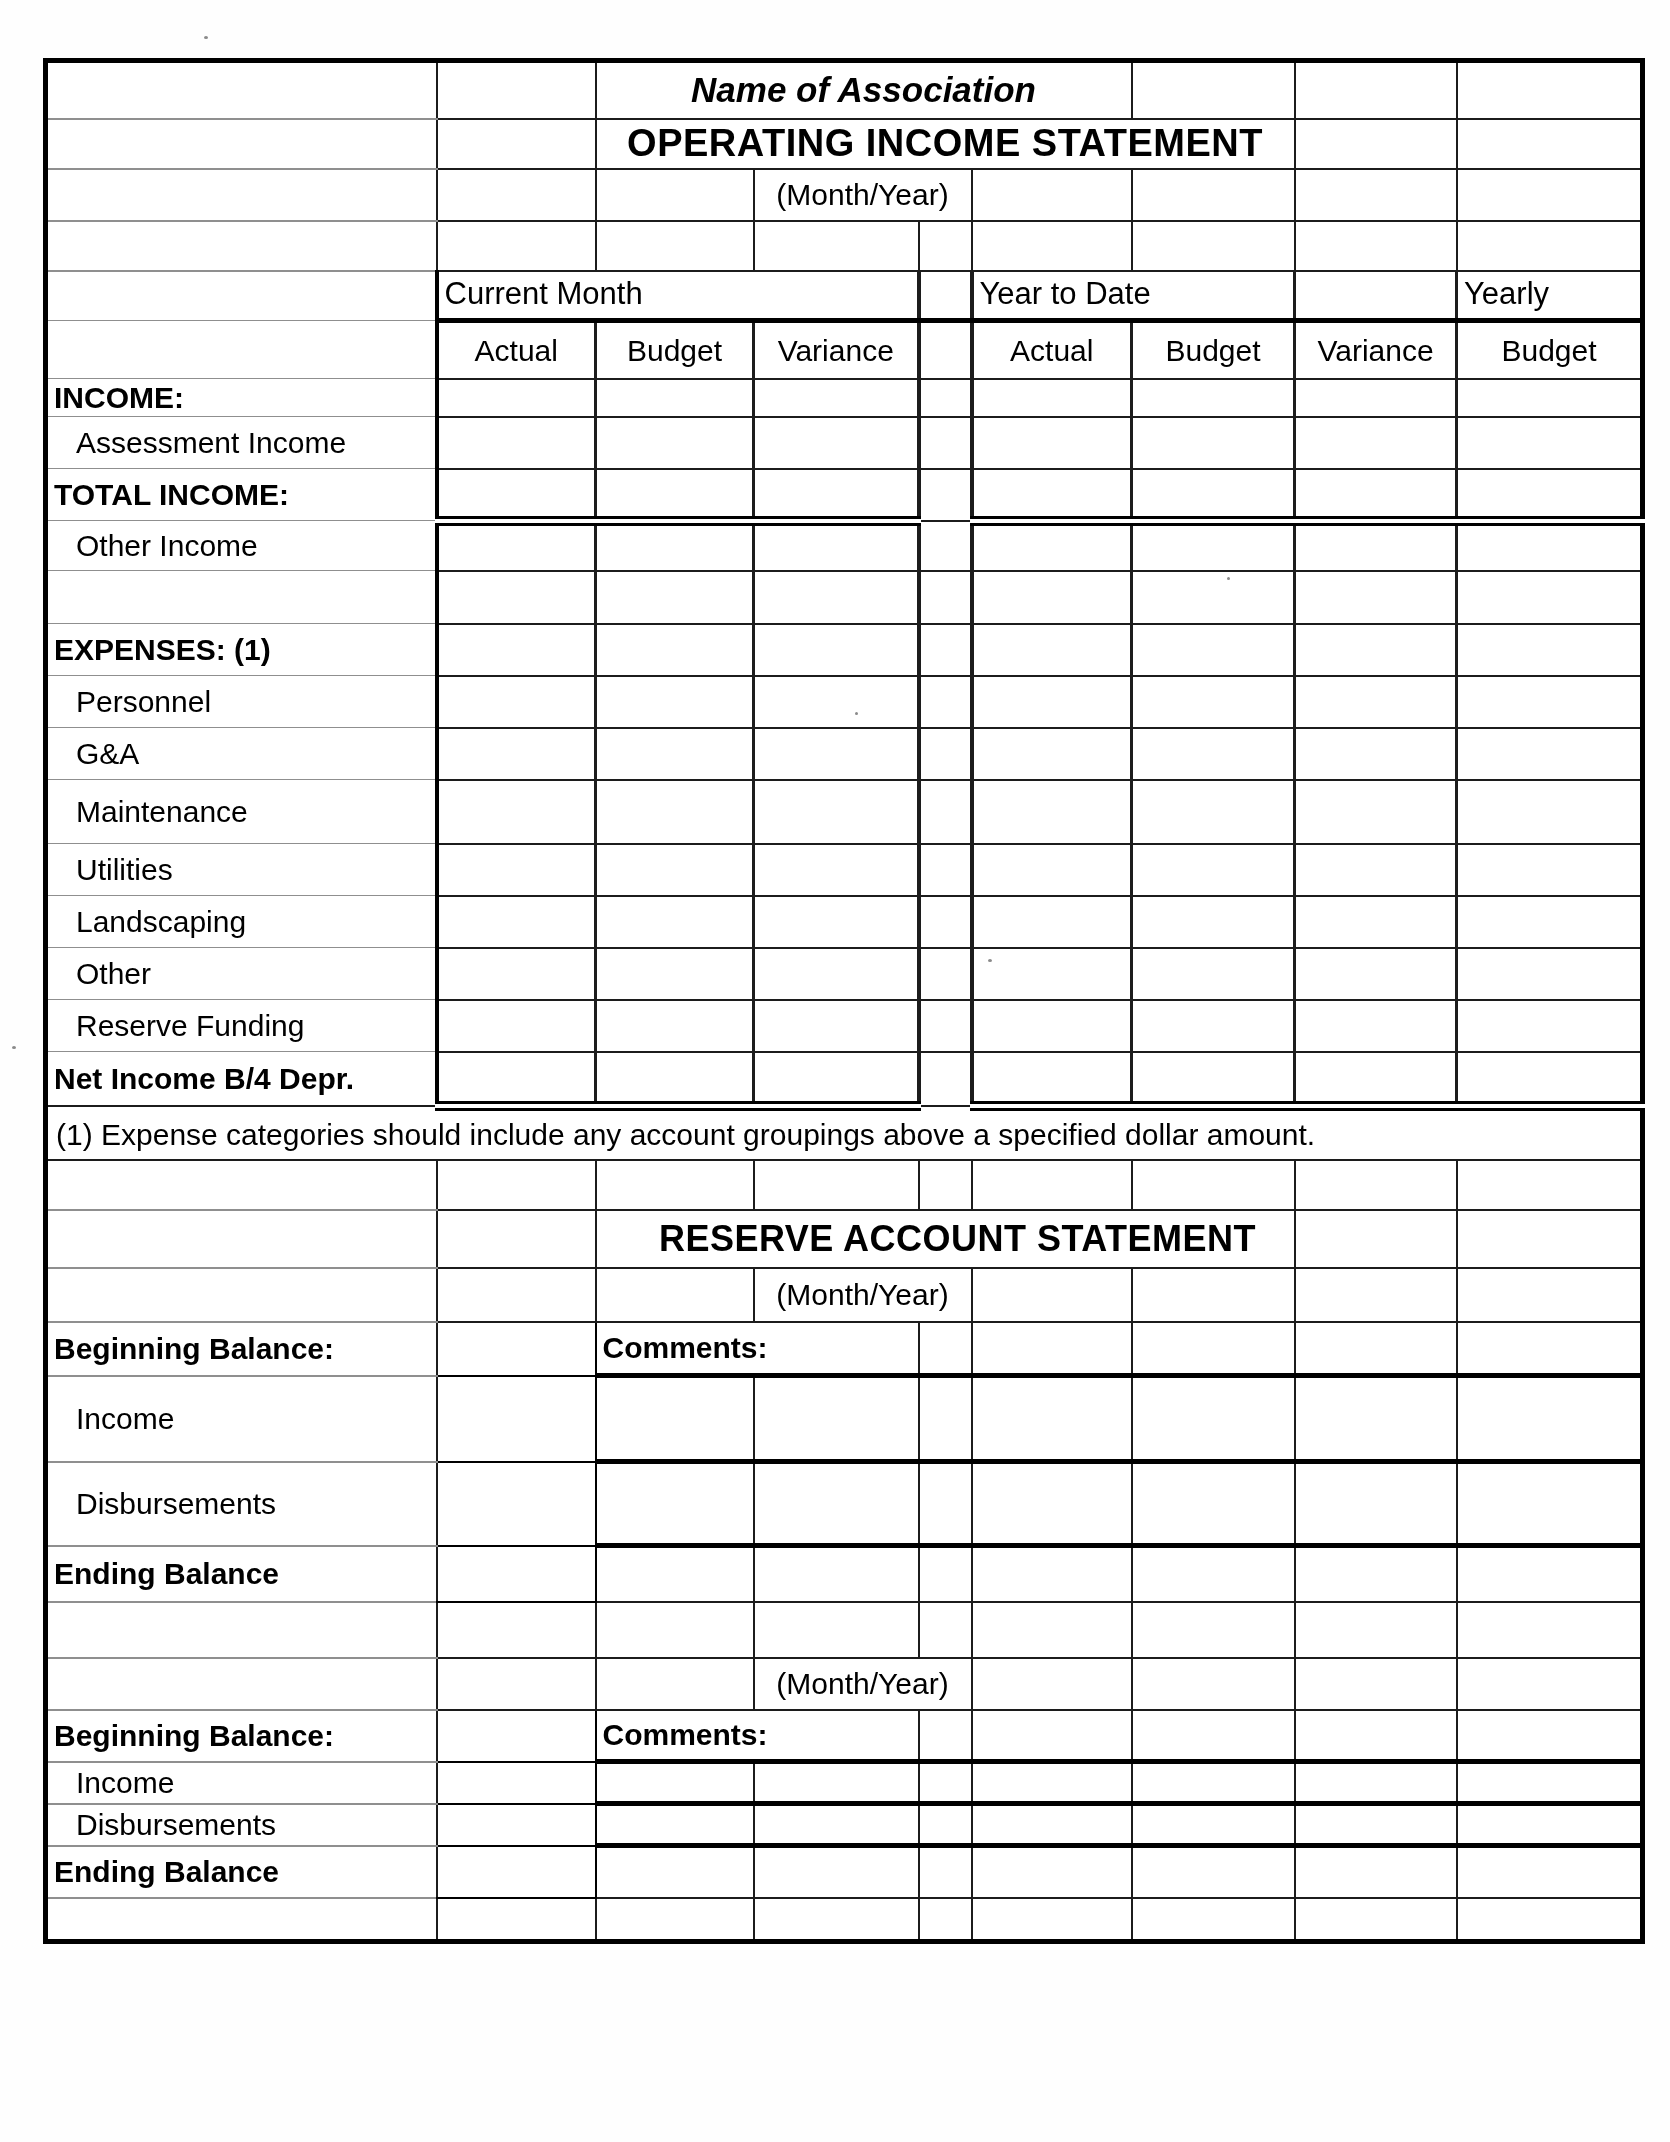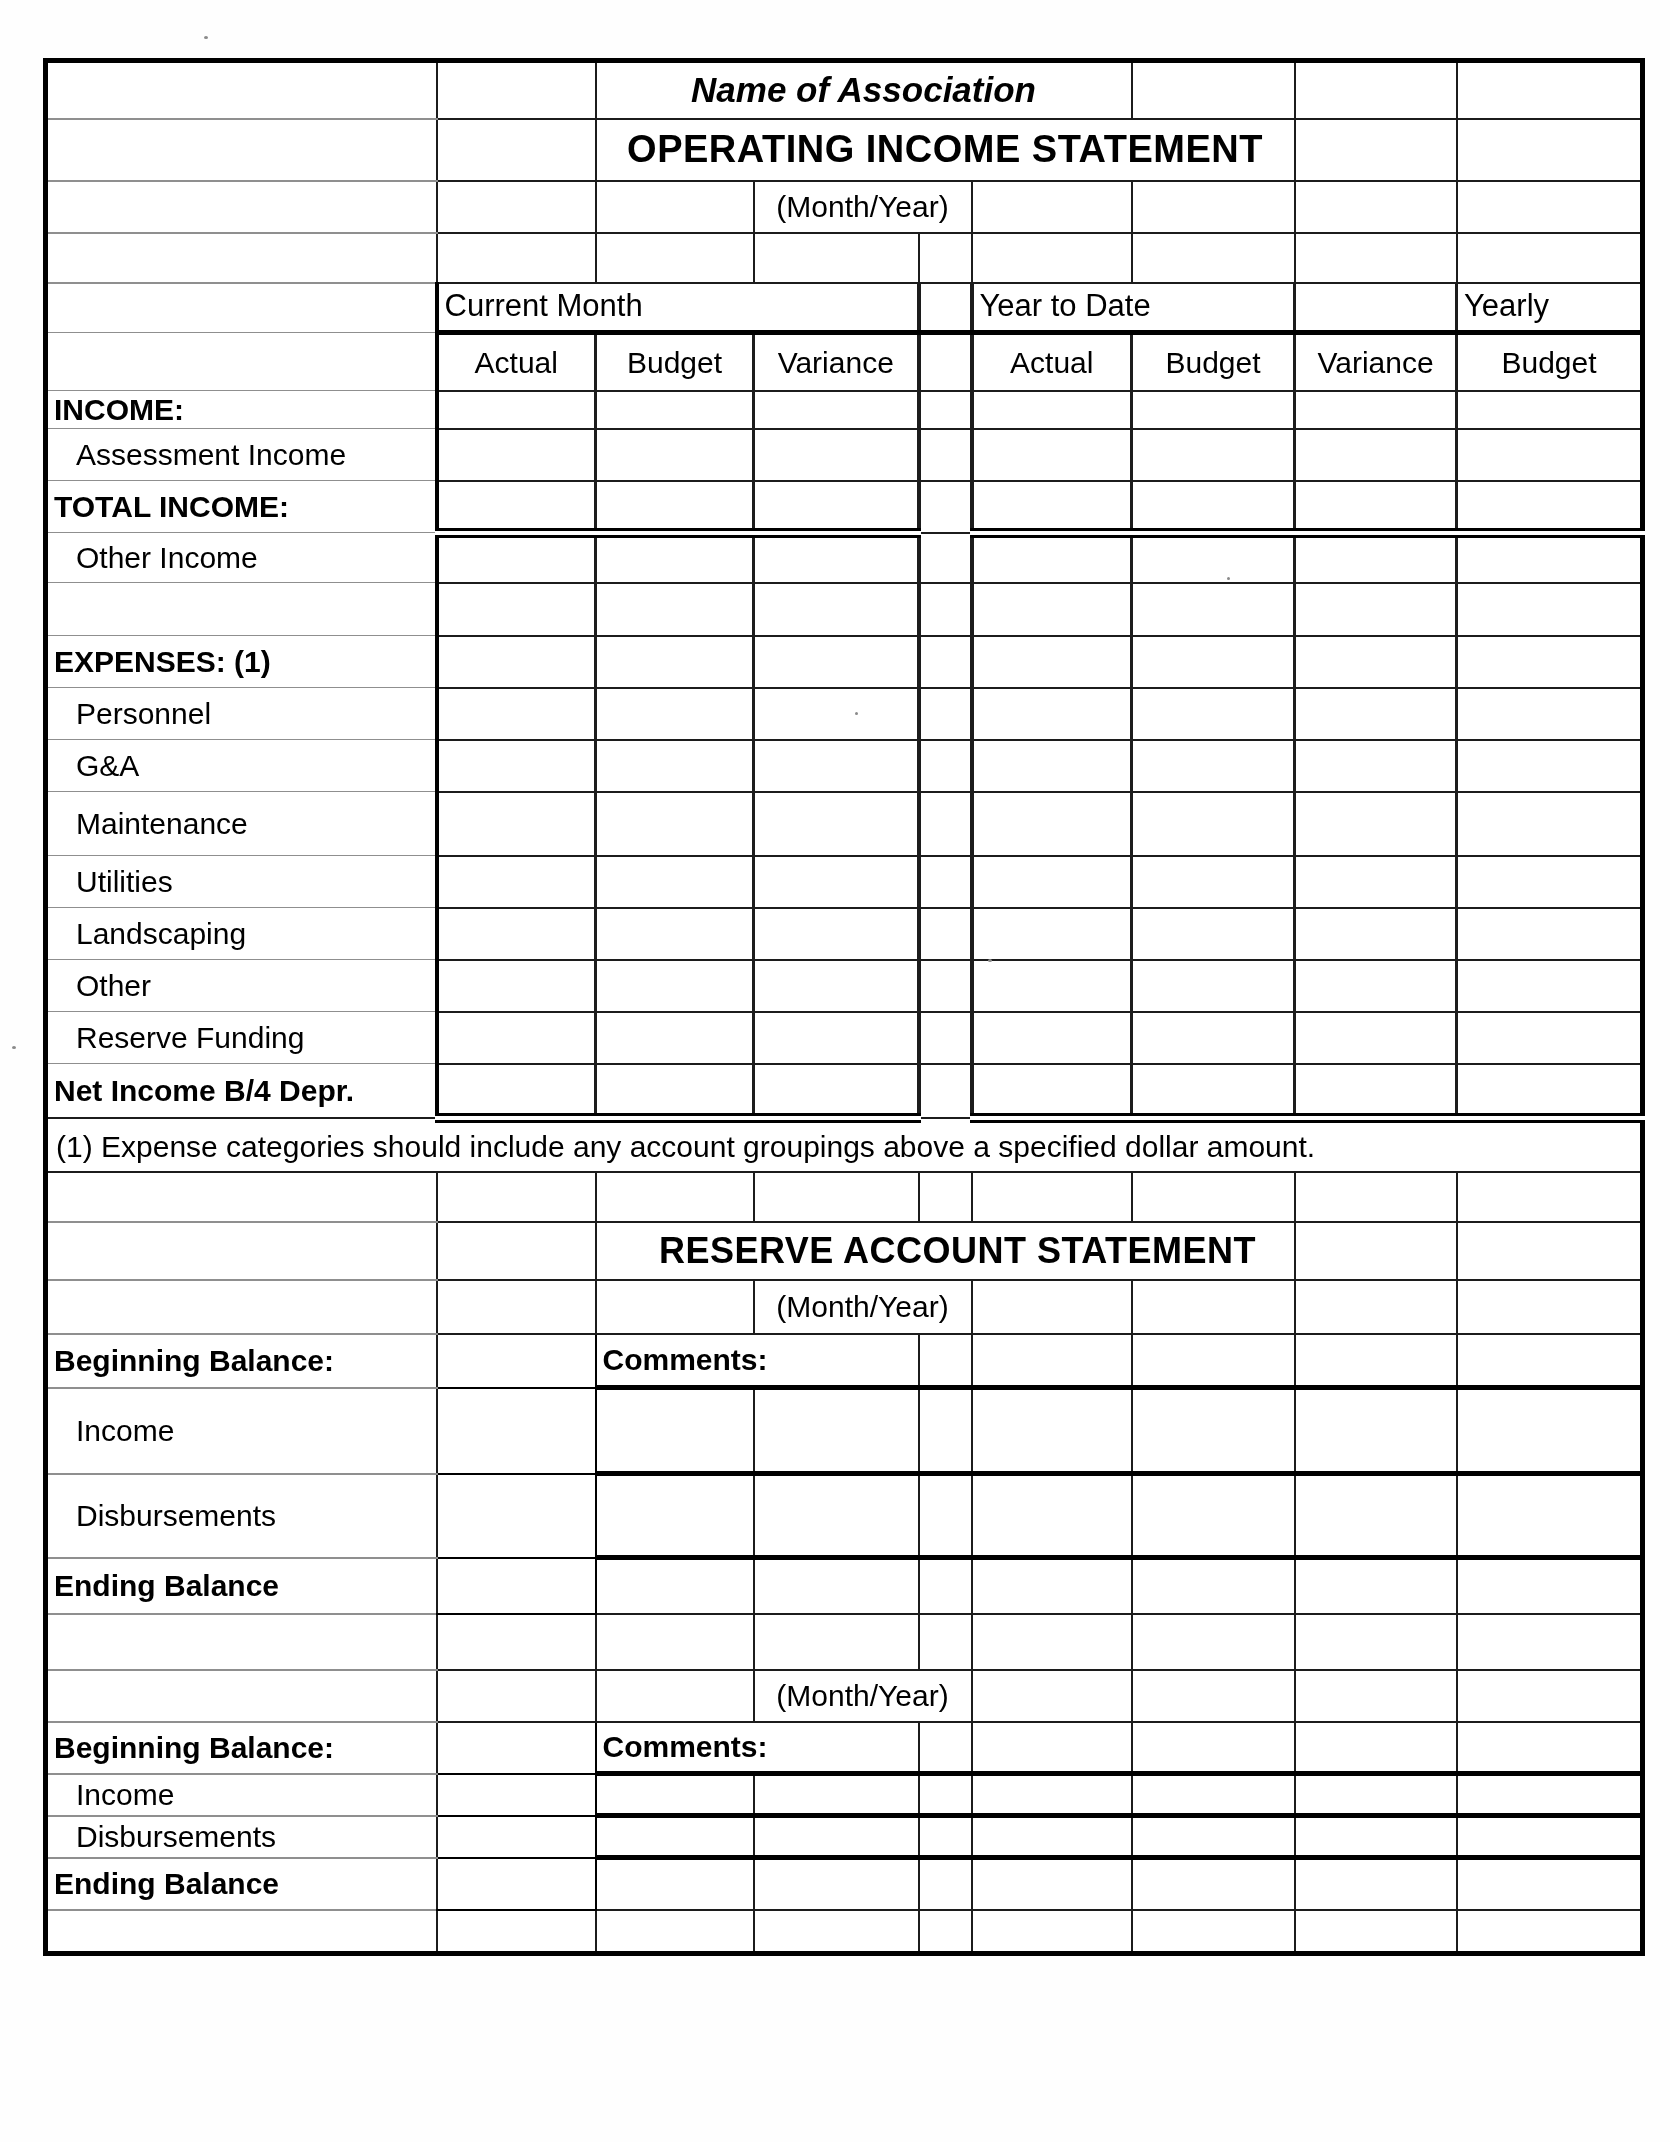--- a/index.html
+++ b/index.html
@@ -59,21 +59,21 @@
   <tbody>
         <tr class="t" style="height:58px">
     <td class="lab"></td>
           <td></td>
     <td colspan="4" class="title-assoc">Name of Association</td>
     <td></td>
           <td></td>
           <td></td>
   </tr>
 
-  <tr class="t" style="height:62px">
+  <tr class="t" style="height:50px">
     <td class="lab"></td>
           <td></td>
     <td colspan="5" class="title-main">OPERATING INCOME STATEMENT</td>
     <td></td>
           <td></td>
   </tr>
 
   <tr class="t" style="height:52px">
     <td class="lab"></td>
           <td></td>

